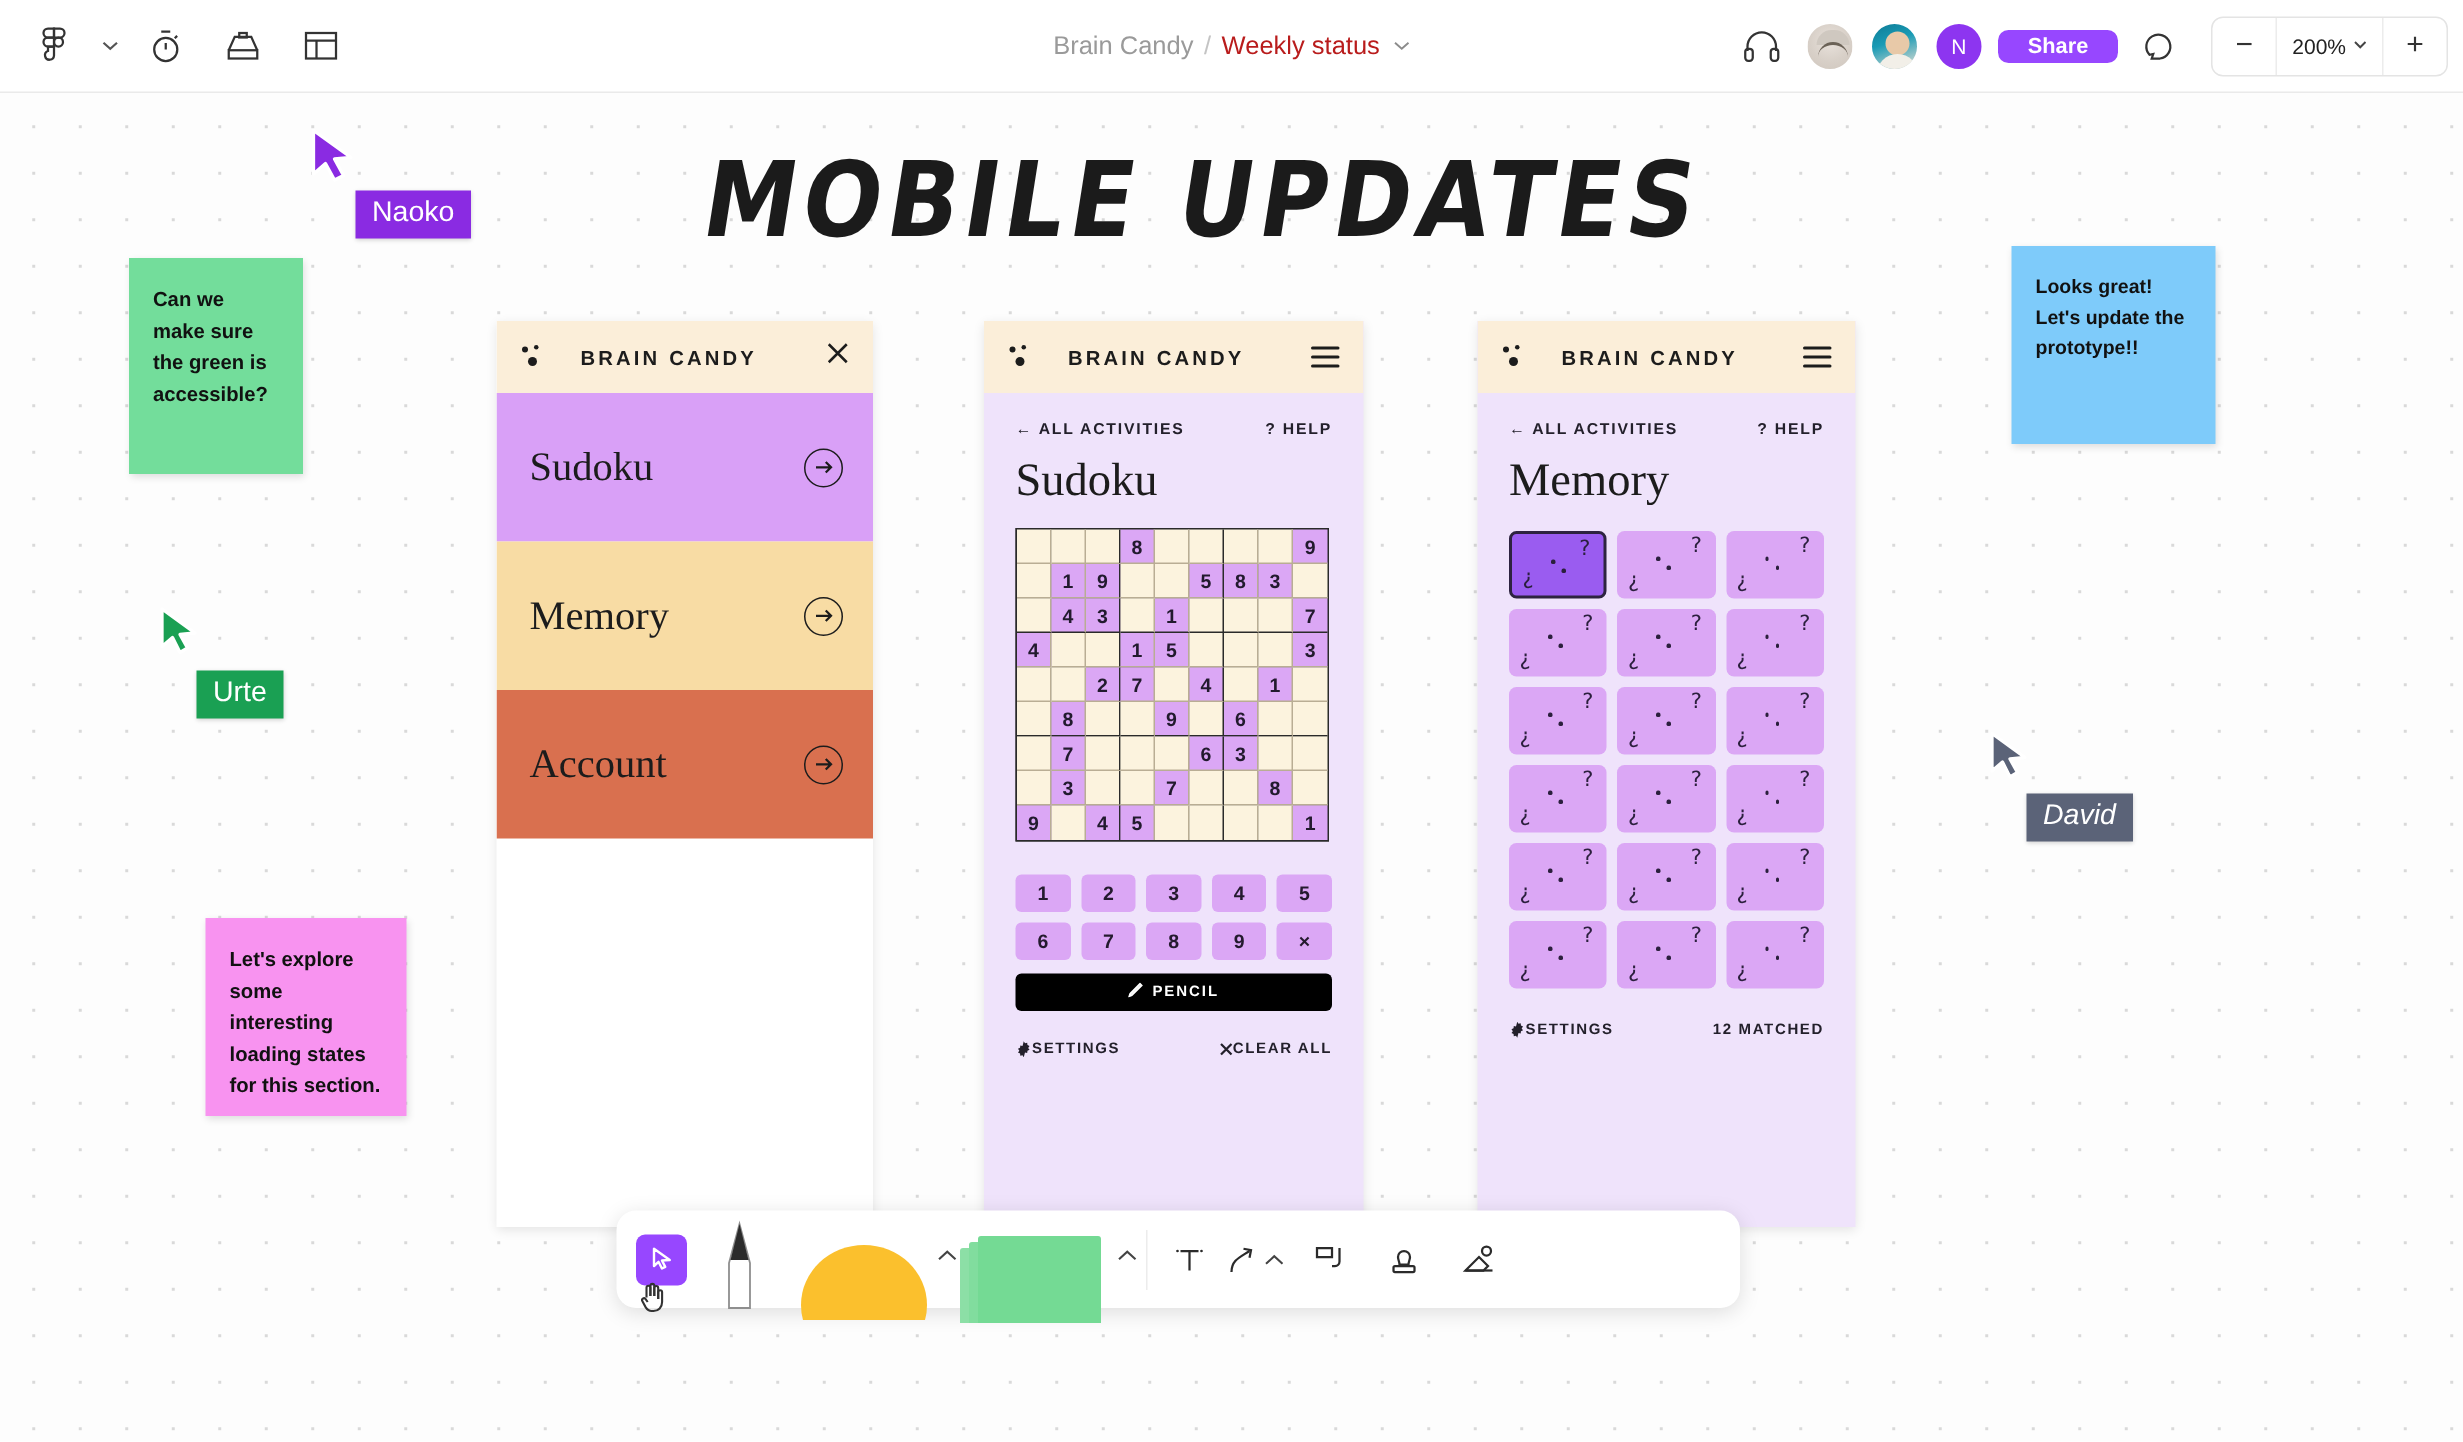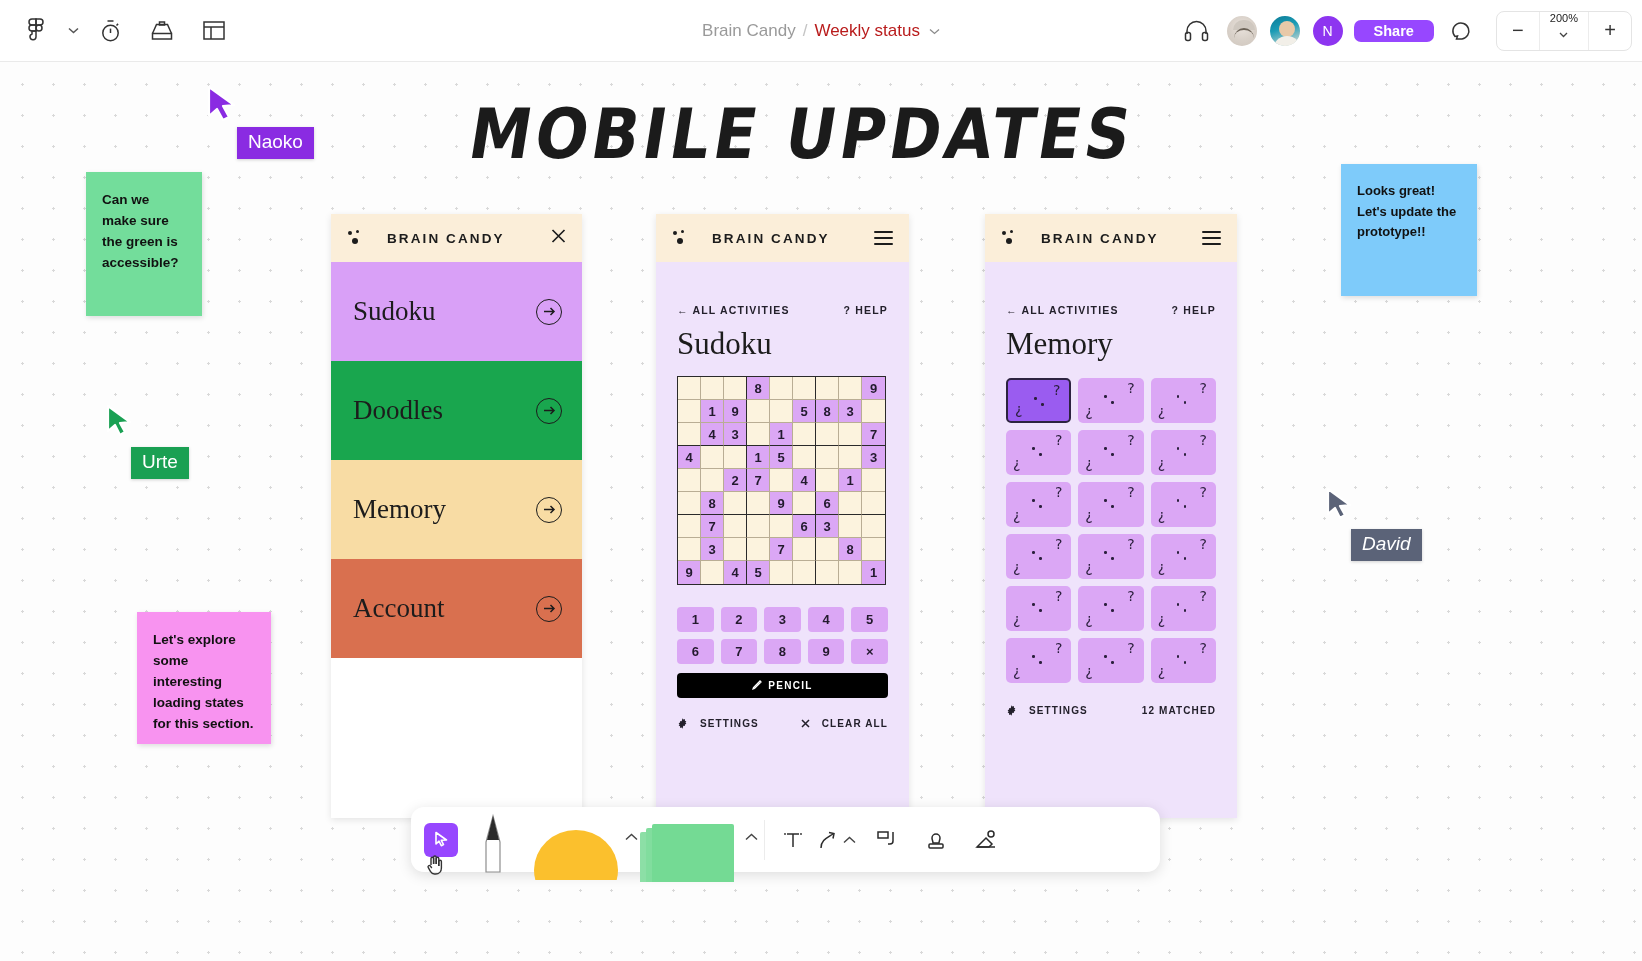--- a/index.html
+++ b/index.html
@@ -78,23 +78,22 @@
   }
   .comment-btn { width: 38px; height: 38px; display:flex; align-items:center; justify-content:center; border-radius:6px; cursor:pointer;}
   .zoom-grp {
     display: flex; align-items: center;
     border: 1px solid #e4e4e4; border-radius: 8px; height: 40px; margin-left: 6px;
     overflow: hidden;
   }
   .zm-btn { width: 42px; height: 38px; display:flex; align-items:center; justify-content:center; cursor:pointer; font-size:20px; color:#333;}
   .zm-val {
     padding: 0 10px; height:38px; display:flex; align-items:center; gap:5px;
-    font-size:11px; color:#222; border-left:1px solid #ececec; border-right:1px solid #ececec;
+    font-size:14px; color:#222; border-left:1px solid #ececec; border-right:1px solid #ececec;
     cursor:pointer;
-    flex-direction:column;
   }
   .zm-caret { font-size: 10px; color:#555; }
 
   
   .canvas {
     position: absolute; top: 62px; left: 0;
     width: 1642px; height: 899px;
     background-color: #fdfdfd;
     background-image: radial-gradient(#d9d9d9 1.1px, transparent 1.2px);
     background-size: 31px 31px;
@@ -190,21 +189,21 @@
 
   
   .phone2 { left: 656px; top: 152px; width: 253px; height: 604px; background:#efe3fb; }
   .phone3 { left: 985px; top: 152px; width: 252px; height: 604px; background:#efe3fb; }
   .ph-body { padding: 0 21px; }
   .ph-nav {
     display:flex; justify-content: space-between; align-items:center;
     padding: 18px 0 6px 0;
     font-size: 10.5px; font-weight: 700; letter-spacing: 1.2px; color:#23202b;
   }
-  .ph-nav span { cursor: pointer; margin-top: 24px; }
+  .ph-nav span { cursor: pointer; }
   .ph-title {
     font-family: "Liberation Serif", serif;
     font-size: 31px; color: #1c1c1c; padding: 4px 0 14px 0;
   }
 
   
   .sud-grid {
     width: 209px; height: 209px;
     display: grid;
     grid-template-columns: repeat(9, 1fr);
@@ -237,21 +236,21 @@
   }
   .pencil-btn {
     margin-top: 9px; height: 25px; background: #000000; border-radius: 4px;
     display:flex; align-items:center; justify-content:center; gap: 6px;
     color:#fff; font-size: 10px; font-weight:700; letter-spacing:1.3px; cursor:pointer;
   }
   .ph-foot {
     display:flex; justify-content: space-between; align-items:center;
     margin-top: 20px; font-size: 10px; font-weight:700; letter-spacing:1.1px; color:#23202b;
   }
-  .ph-foot span { display:flex; align-items:center; gap:12px; cursor:pointer; }
+  .ph-foot span { display:flex; align-items:center; gap:0; cursor:pointer; }
 
   
   .mem-grid {
     display:grid; grid-template-columns: repeat(3, 1fr);
     gap: 7px; margin-top: 2px;
   }
   .mem-card {
     height: 45px; background: #dba7f5; border-radius: 5px;
     position: relative; cursor: pointer;
   }
@@ -418,28 +417,20 @@
         </span>
       <span class="ph-brand">BRAIN CANDY</span>
       <span class="ph-headicon">
         <svg width="15" height="15" viewBox="0 0 15 15" stroke="#1c1c1c" stroke-width="1.7">
             <path d="M1.5 1.5L13.5 13.5M13.5 1.5L1.5 13.5"></path>
           </svg>
       </span>
     </div>
     <div class="menu-row" style="background:#d9a0f7">
       <span class="menu-label">Sudoku</span>
-      <span class="arrow-circle">
-        <svg width="13" height="11" viewBox="0 0 13 11" fill="none" stroke="#1c1c1c" stroke-width="1.5">
-            <path d="M1 5.5h10M7.5 2l3.5 3.5-3.5 3.5"></path>
-          </svg>
-      </span>
-    </div>
-    <div class="menu-row" style="background:#19a64e">
-      <span class="menu-label">Doodles</span>
       <span class="arrow-circle">
         <svg width="13" height="11" viewBox="0 0 13 11" fill="none" stroke="#1c1c1c" stroke-width="1.5">
             <path d="M1 5.5h10M7.5 2l3.5 3.5-3.5 3.5"></path>
           </svg>
       </span>
     </div>
     <div class="menu-row" style="background:#f8dca4">
       <span class="menu-label">Memory</span>
       <span class="arrow-circle">
         <svg width="13" height="11" viewBox="0 0 13 11" fill="none" stroke="#1c1c1c" stroke-width="1.5">

